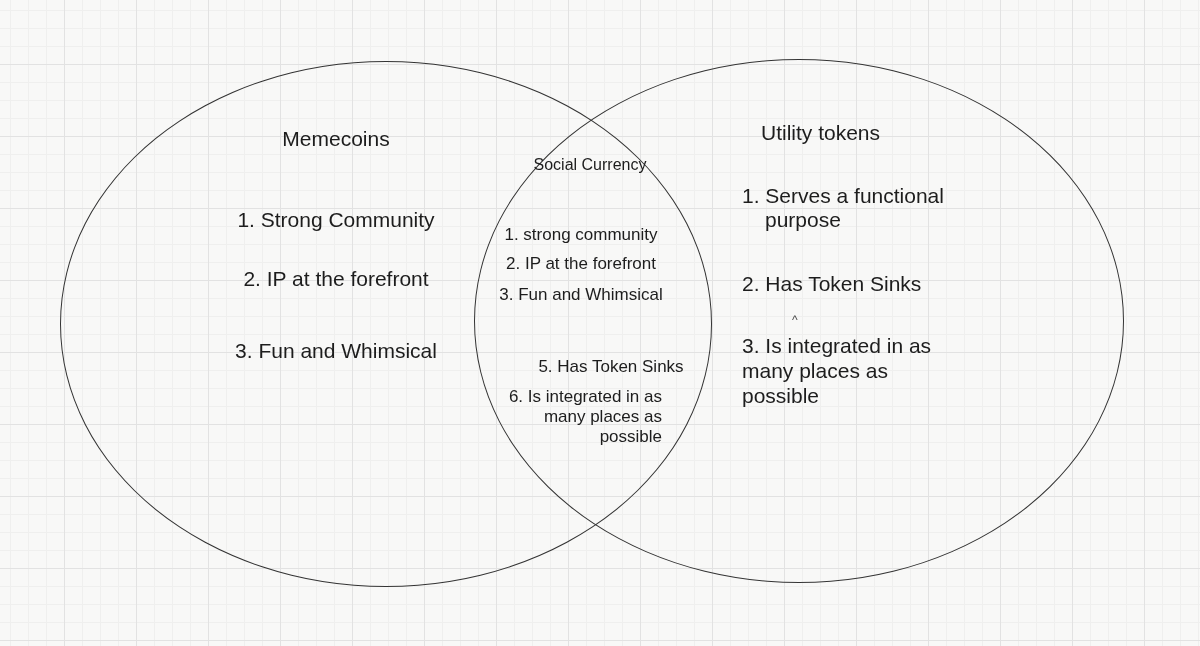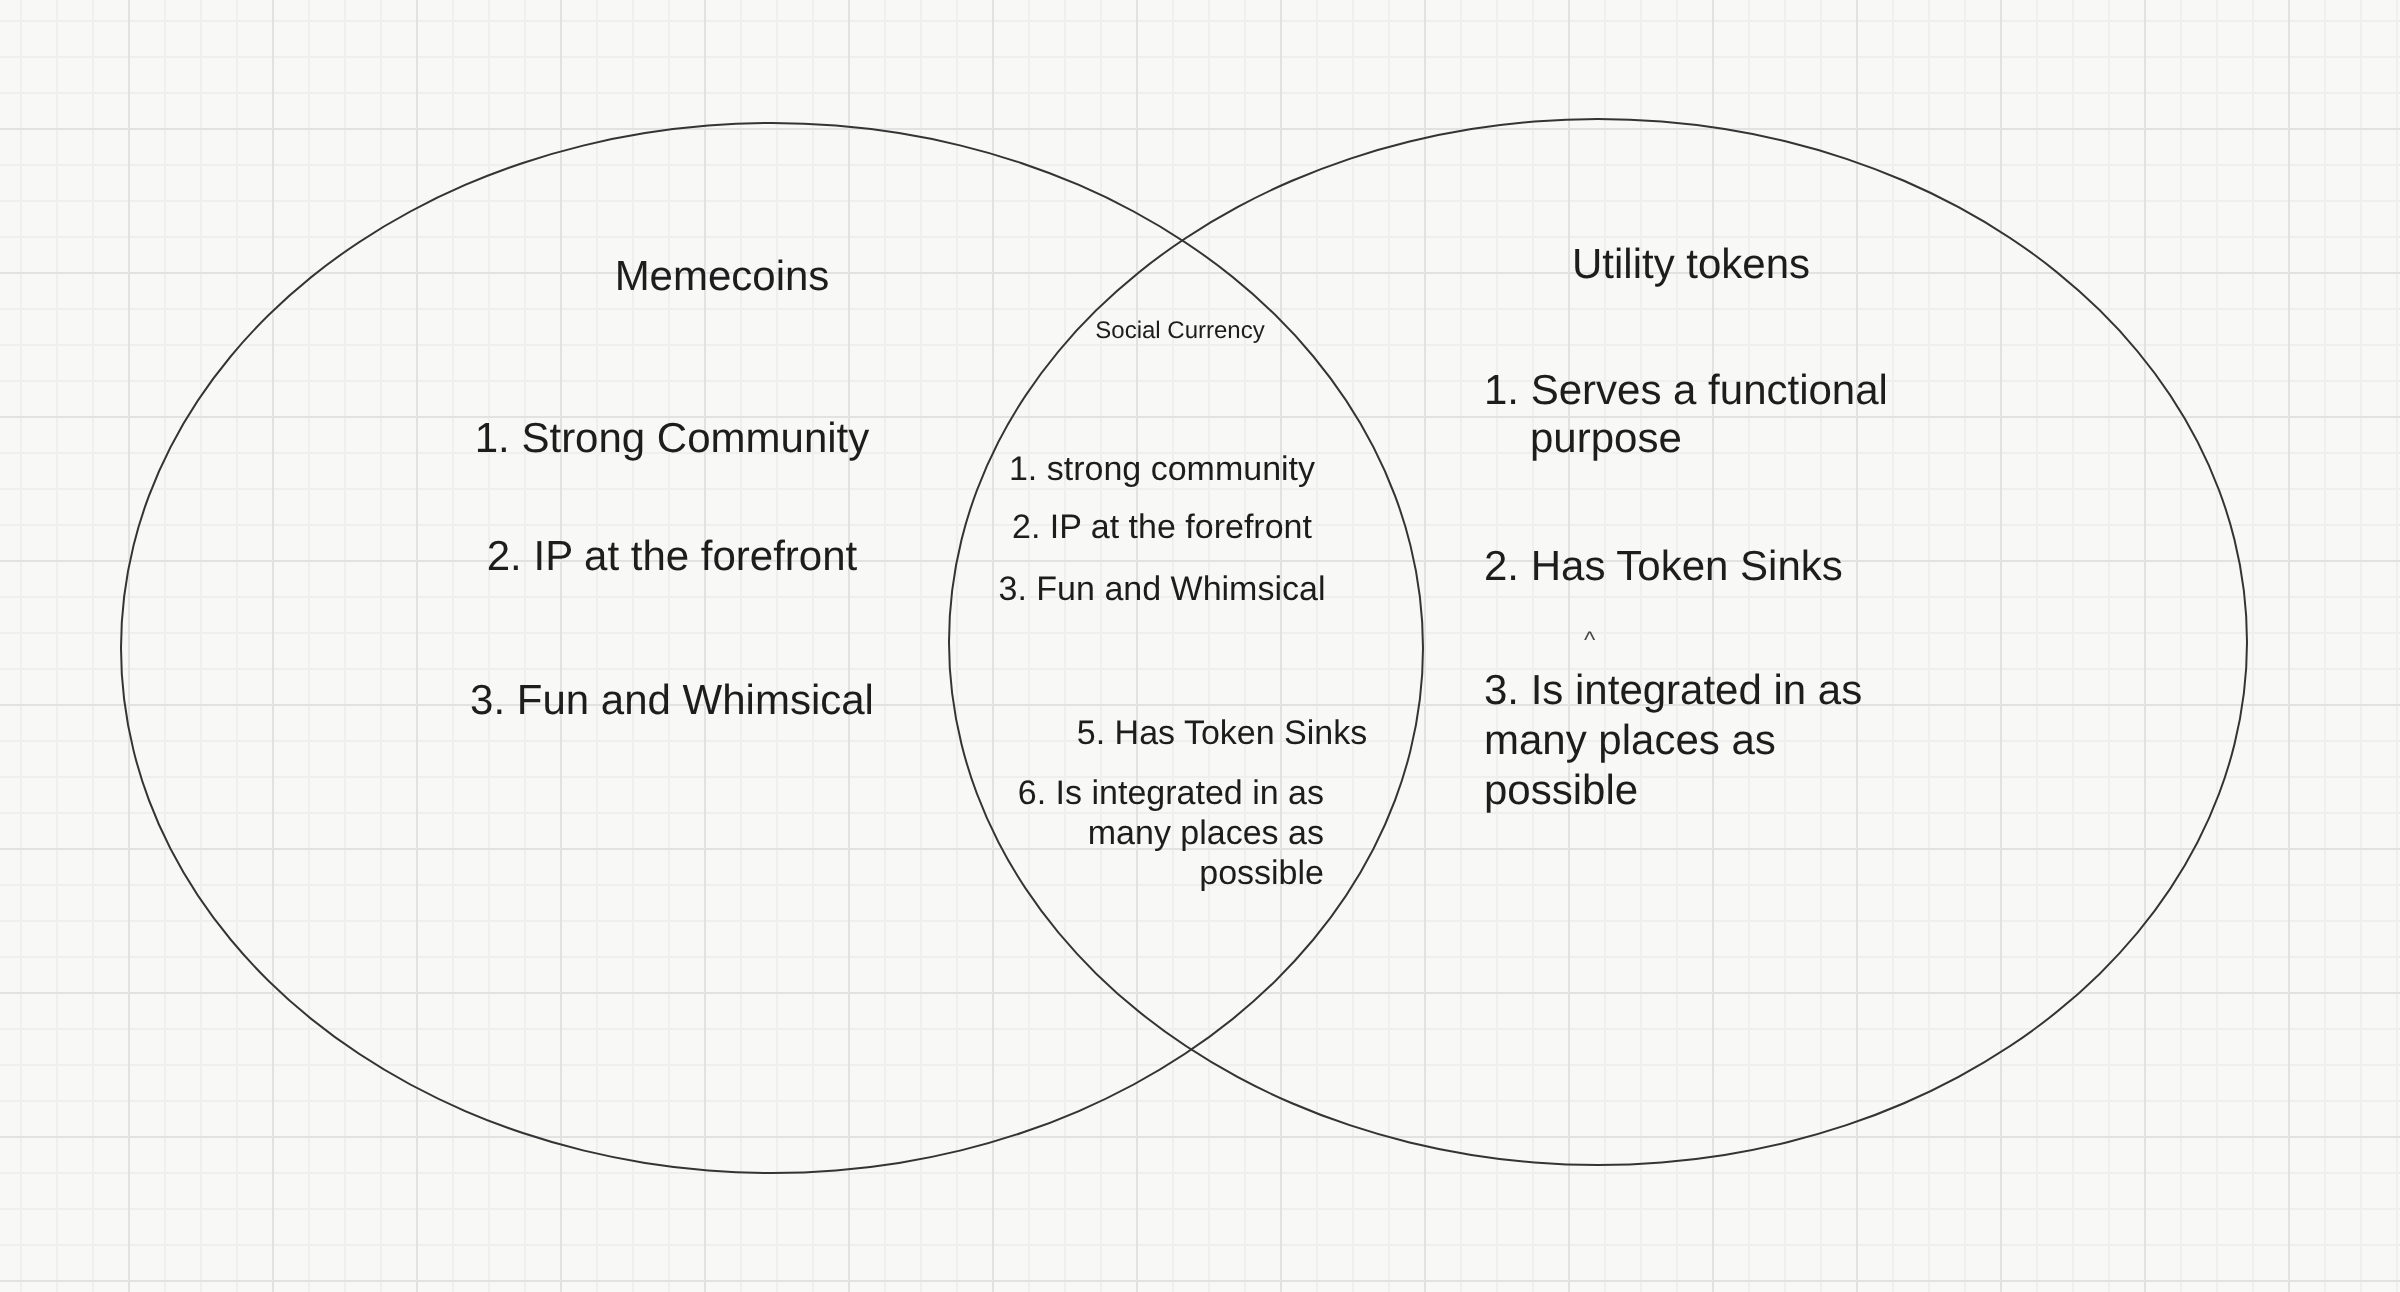--- a/index.html
+++ b/index.html
@@ -24,30 +24,30 @@
     border-radius:50%;
     background:transparent;
     z-index:1;
   }
   .e-left  { left:60px;  top:61px; width:650px; height:524px; }
   .e-right { left:474px; top:59px; width:648px; height:522px; }
 
   .txt { position:absolute; z-index:2; }
 
   
-  .title { font-size:21px; line-height:26px; white-space:nowrap;margin-left:25px; }
+  .title { font-size:21px; line-height:26px; white-space:nowrap; }
   .t-left { left:336px; top:126px; transform:translateX(-50%); }
   .li-l   { left:336px; transform:translateX(-50%); font-size:21px; line-height:26px; white-space:nowrap; }
   .l1 { top:207px; } .l2 { top:266px; } .l3 { top:338px; }
 
   
   .t-center {
     left:590px; top:152px; transform:translateX(-50%);
     width:130px; text-align:center;
-    font-size:12px; line-height:26px;
+    font-size:16px; line-height:26px;
   }
   .c-item {
     left:581px; transform:translateX(-50%);
     font-size:17px; line-height:20px;
     text-align:center; white-space:nowrap;
   }
   .c1 { top:225px; } .c2 { top:254px; } .c3 { top:285px; }
   .c4 { top:315px; white-space:normal; width:175px; }
   .c5 { top:357px;margin-left:30px; }
   .c6 { top:387px; white-space:normal; width:162px;text-align:right; }

